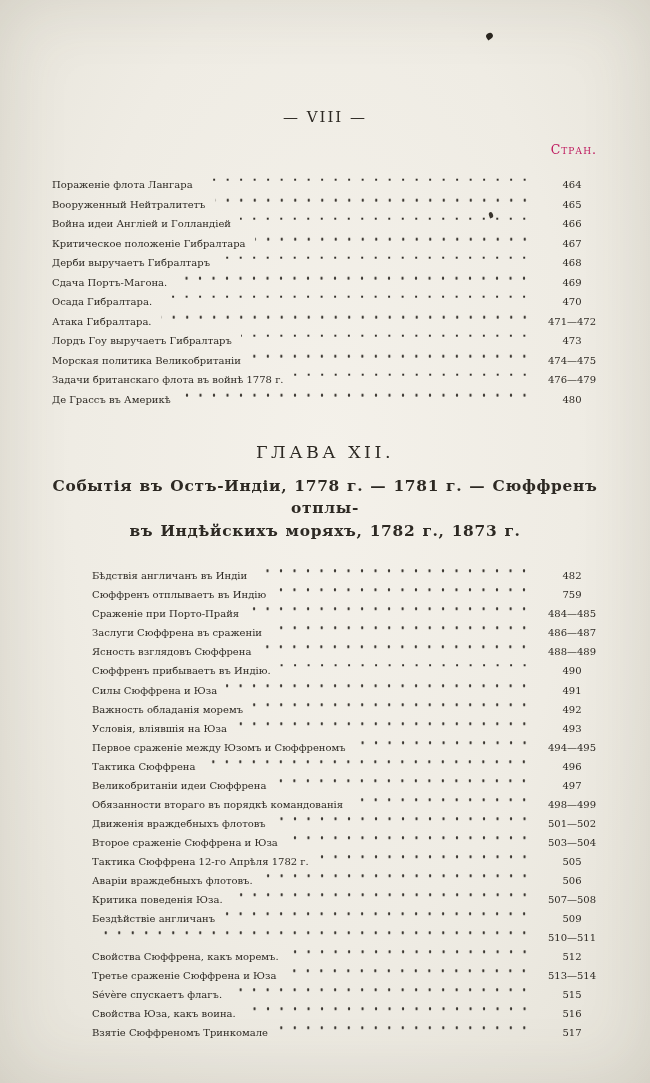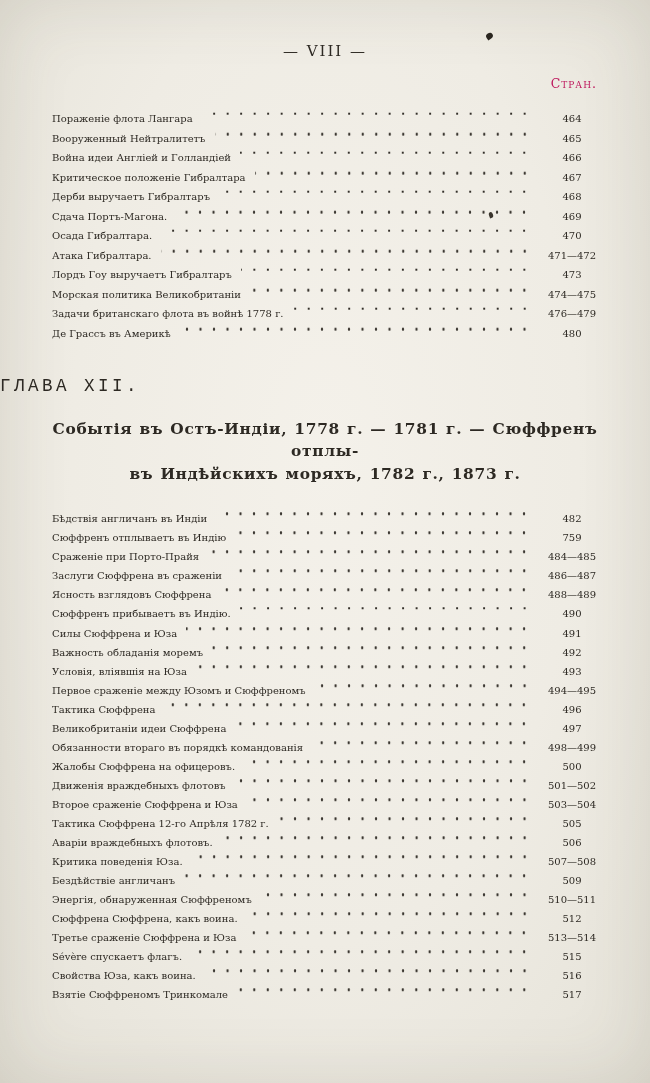--- a/index.html
+++ b/index.html
@@ -5,51 +5,51 @@
   * { box-sizing: border-box; }
   html, body { margin: 0; padding: 0; }
   body {
     width: 650px; height: 1083px; overflow: hidden; position: relative;
     background: radial-gradient(ellipse at 50% 42%, #f4f1ea 0%, #efece4 55%, #e5e2d8 100%);
     box-shadow: inset 0 0 70px rgba(88, 78, 58, 0.14);
     font-family: "DejaVu Serif", "Liberation Serif", serif;
     color: #2d2923;
   }
   .page-header {
-    margin-top: 42px; text-align: center;
+    margin-top: 108px; text-align: center;
     font-size: 15px; letter-spacing: 2px; color: #2d2923;
   }
   .col-label {
     margin-top: 16px; padding-right: 53px; text-align: right;
     font-size: 12.5px; font-variant: small-caps; letter-spacing: 1px; color: #be185d;
   }
   .toc { padding: 0 42px 0 52px; margin-top: 18px; }
   .toc-row {
     display: flex; align-items: baseline;
     height: 19.5px; line-height: 19.5px;
     font-size: 10px; white-space: nowrap;
   }
   .toc-2 { margin-top: 24px; }
-  .toc-2 .toc-row { height: 19.05px; line-height: 19.05px; }
+  .toc-2 .toc-row { height: 19.05px; line-height: 19.05px; margin-left: 40px; }
   .toc-title { flex: 0 0 auto; }
   .leader {
     flex: 1 1 auto; align-self: stretch; min-width: 12px;
     margin: 0 2px 0 9px;
     background-image: radial-gradient(circle, #34302a 1.05px, rgba(52,48,42,0) 1.5px);
     background-size: 13.5px 100%;
     background-repeat: repeat-x;
     background-position: right 3px bottom 4.8px;
   }
   .toc-page { flex: 0 0 72px; text-align: center; }
   .chapter-heading {
-    margin-top: 32px; 
-    font-size: 17.5px; letter-spacing: 3.5px; line-height: 22px; font-family: Liberation Mono, monospace;
+    margin-top: 32px; text-align: center;
+    font-size: 17.5px; letter-spacing: 3.5px; line-height: 22px;
   }
   .chapter-summary {
-    margin-top: 21px; padding: 0 44px; text-align: center;
+    margin-top: 12px; padding: 0 44px; text-align: center;
     font-weight: bold; font-size: 15.4px; line-height: 22.4px;
     letter-spacing: 0.7px; word-spacing: 1px;
   }
   .artifact { position: absolute; background: #2a2620; z-index: 2; }
   .artifact-1 {
     left: 486px; top: 33px; width: 7px; height: 6px;
     border-radius: 60% 60% 60% 0; transform: rotate(-35deg);
   }
   .artifact-2 {
     left: 489px; top: 212px; width: 4px; height: 6px;
@@ -196,25 +196,20 @@
       <span class="toc-title">Великобританіи идеи Сюффрена</span>
       <span class="leader"></span>
       <span class="toc-page">497</span>
     </div>
     <div class="toc-row">
       <span class="toc-title">Обязанности втораго въ порядкѣ командованія</span>
       <span class="leader"></span>
       <span class="toc-page">498—499</span>
     </div>
     <div class="toc-row">
-      <span class="toc-title">Жалобы Сюффрена на офицеровъ.</span>
-      <span class="leader"></span>
-      <span class="toc-page">500</span>
-    </div>
-    <div class="toc-row">
       <span class="toc-title">Движенія враждебныхъ флотовъ</span>
       <span class="leader"></span>
       <span class="toc-page">501—502</span>
     </div>
     <div class="toc-row">
       <span class="toc-title">Второе сраженіе Сюффрена и Юза</span>
       <span class="leader"></span>
       <span class="toc-page">503—504</span>
     </div>
     <div class="toc-row">
@@ -231,26 +226,25 @@
       <span class="toc-title">Критика поведенія Юза.</span>
       <span class="leader"></span>
       <span class="toc-page">507—508</span>
     </div>
     <div class="toc-row">
       <span class="toc-title">Бездѣйствіе англичанъ</span>
       <span class="leader"></span>
       <span class="toc-page">509</span>
     </div>
     <div class="toc-row">
-      <span class="toc-title">Энергія, обнаруженная Сюффреномъ</span>
       <span class="leader"></span>
       <span class="toc-page">510—511</span>
     </div>
     <div class="toc-row">
-      <span class="toc-title">Сюффрена Сюффрена, какъ воина.</span>
+      <span class="toc-title">Свойства Сюффрена, какъ моремъ.</span>
       <span class="leader"></span>
       <span class="toc-page">512</span>
     </div>
     <div class="toc-row">
       <span class="toc-title">Третье сраженіе Сюффрена и Юза</span>
       <span class="leader"></span>
       <span class="toc-page">513—514</span>
     </div>
     <div class="toc-row">
       <span class="toc-title">Sévère спускаетъ флагъ.</span>

